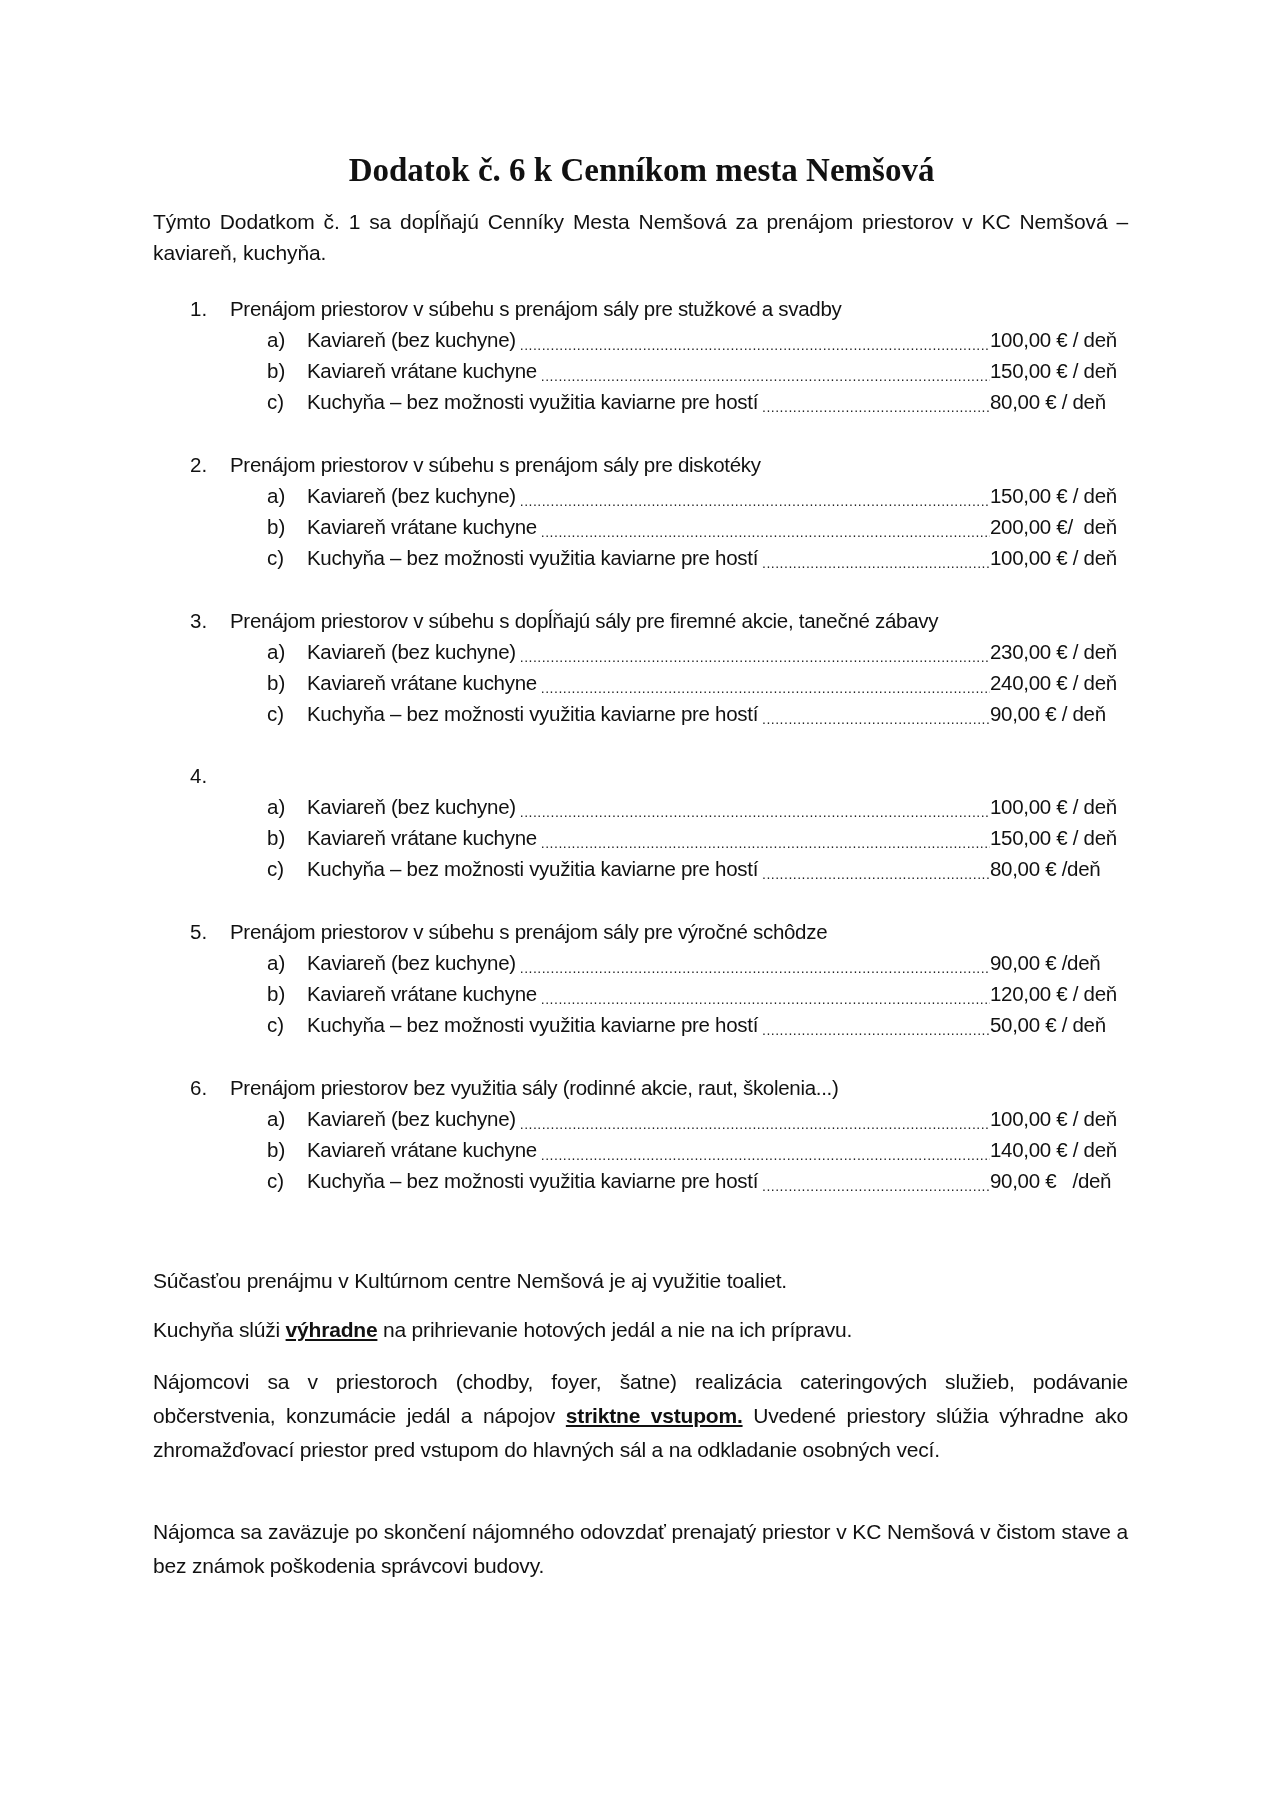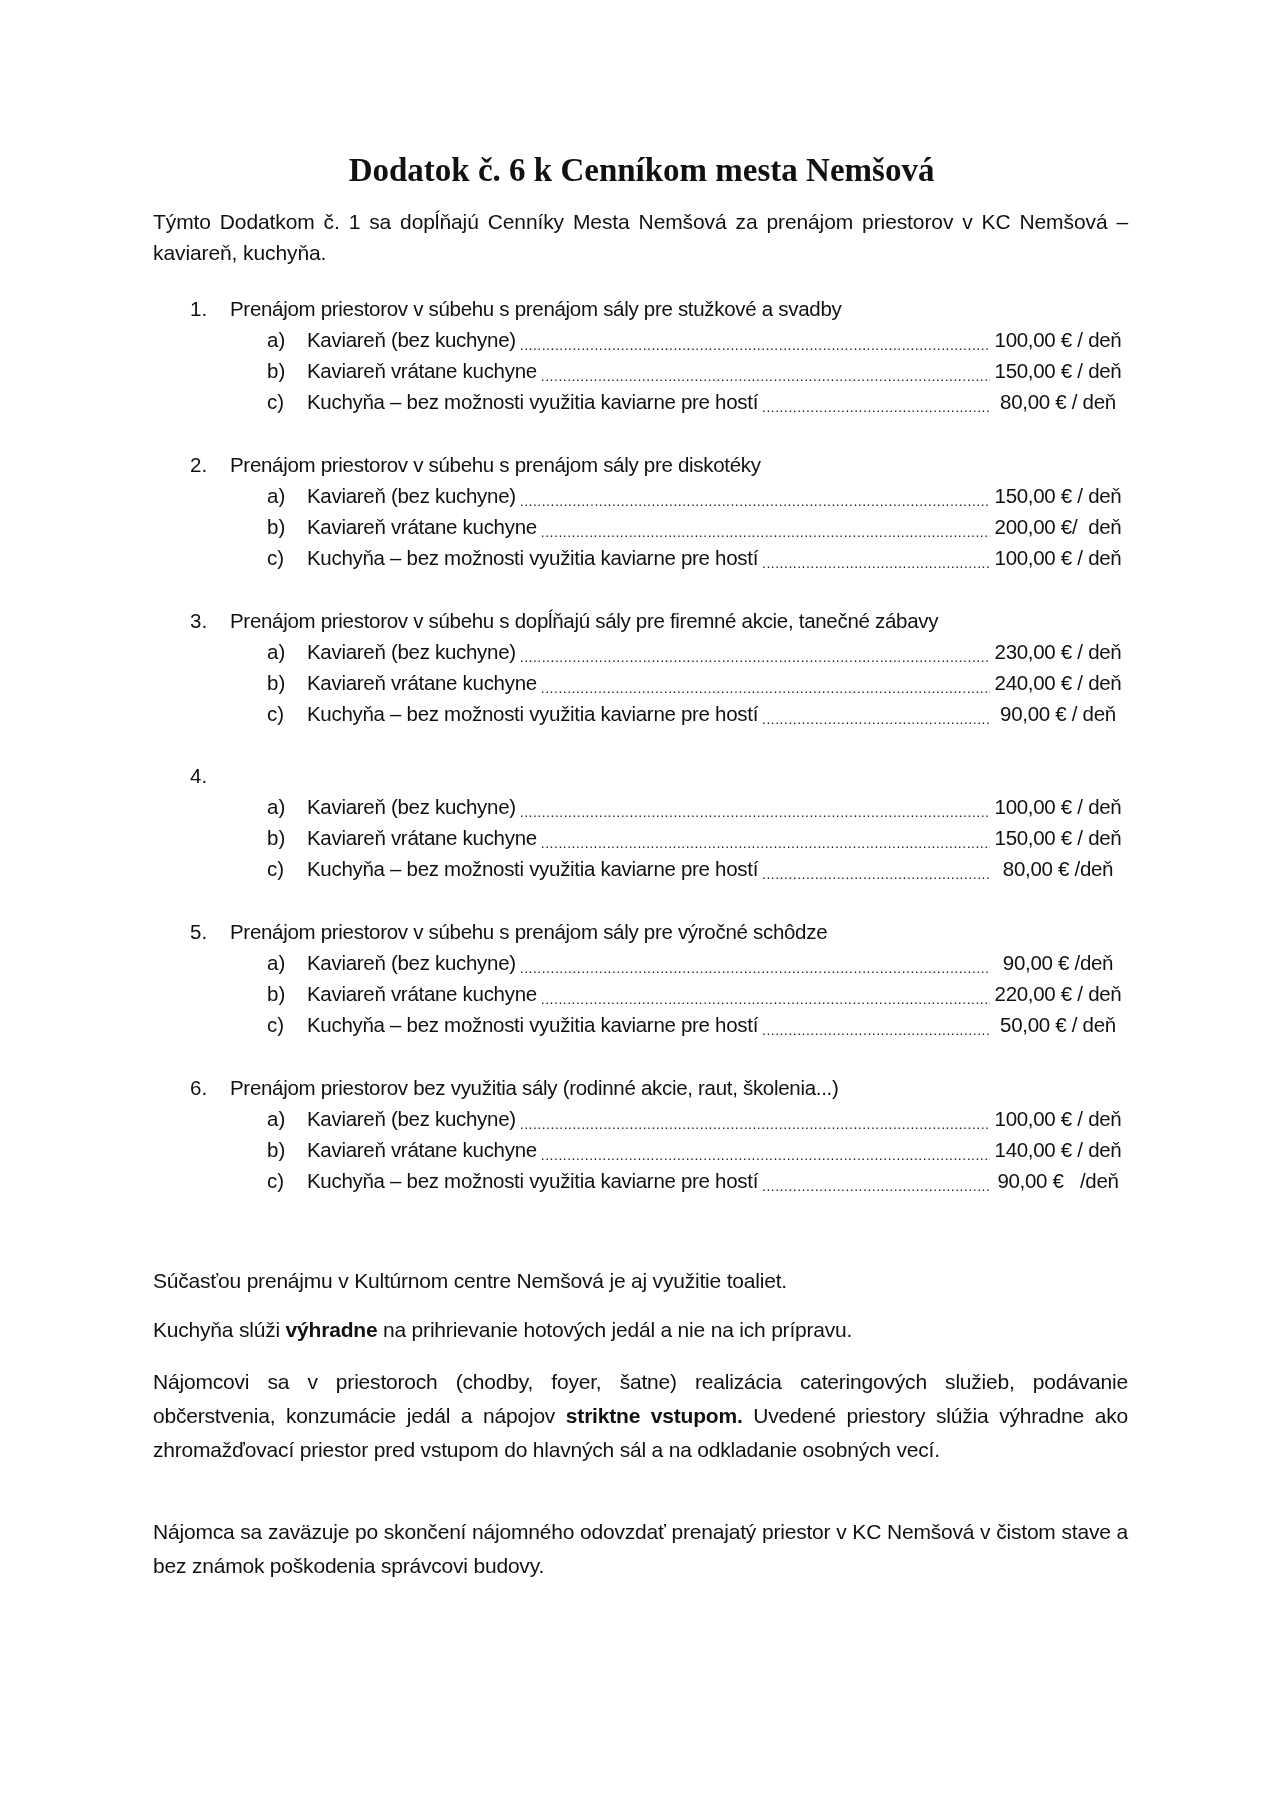--- a/index.html
+++ b/index.html
@@ -28,29 +28,29 @@
     .item { height: 31px; line-height: 31px; font-size: 20.5px; display: flex; position: relative; }
     .item-letter { position: absolute; left: 77px; width: 30px; }
     .item-label-wrap { position: absolute; left: 117px; width: 823px; display: flex; white-space: nowrap; overflow: hidden; }
     .item-label { flex: 0 0 auto; letter-spacing: -0.3px; padding-right: 4px; }
     .dots {
       flex: 1 1 auto; overflow: hidden; white-space: nowrap;
       letter-spacing: 0.5px; font-size: 14px; color: #222;
       align-self: center; margin-top: 6px;
     }
     .item-price {
-      flex: 0 0 136px; text-align: center; padding-right: 4px;
+      flex: 0 0 136px; text-align: left; padding-right: 4px;
       white-space: pre; letter-spacing: -0.3px;
     }
     .para {
       position: absolute; left: 153px; width: 975px;
       font-size: 21px; line-height: 34px; text-align: justify;
       letter-spacing: -0.2px;
     }
-    .para b { font-weight: bold; }
+    .para b { font-weight: bold; text-decoration: underline; }
   </style>
 </head>
 <body>
 
 <div class="page">
   <div class="title">Dodatok č. 6 k Cenníkom mesta Nemšová</div>
   <div class="intro">Týmto Dodatkom č. 1  sa dopĺňajú Cenníky Mesta Nemšová za prenájom priestorov v KC Nemšová – kaviareň, kuchyňa.</div>
 
   <div id="sections">
       <div class="section" style="top: 293px;">
@@ -183,21 +183,21 @@
             <span class="item-label">Kaviareň (bez kuchyne)</span>
             <span class="dots">........................................................................................................................................................</span>
             <span class="item-price">90,00 € /deň</span>
           </div>
         </div>
         <div class="item">
           <span class="item-letter">b)</span>
           <div class="item-label-wrap">
             <span class="item-label">Kaviareň vrátane kuchyne</span>
             <span class="dots">........................................................................................................................................................</span>
-            <span class="item-price">220,00 € / deň</span>
+            <span class="item-price">120,00 € / deň</span>
           </div>
         </div>
         <div class="item">
           <span class="item-letter">c)</span>
           <div class="item-label-wrap">
             <span class="item-label">Kuchyňa – bez možnosti využitia kaviarne pre hostí</span>
             <span class="dots">........................................................................................................................................................</span>
             <span class="item-price">50,00 € / deň</span>
           </div>
         </div>

